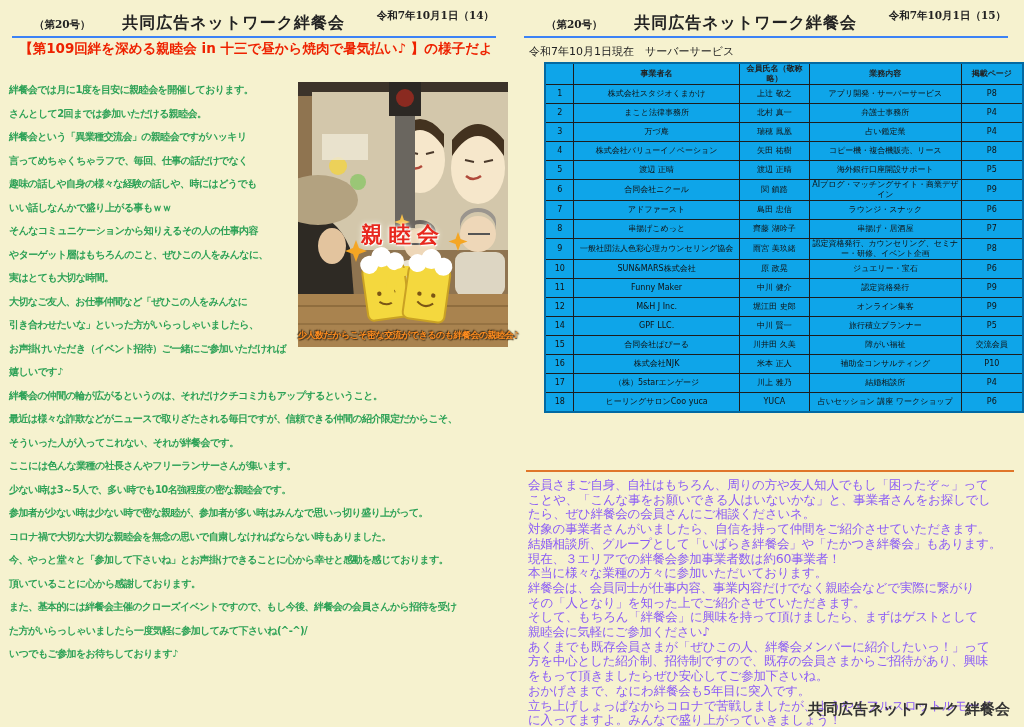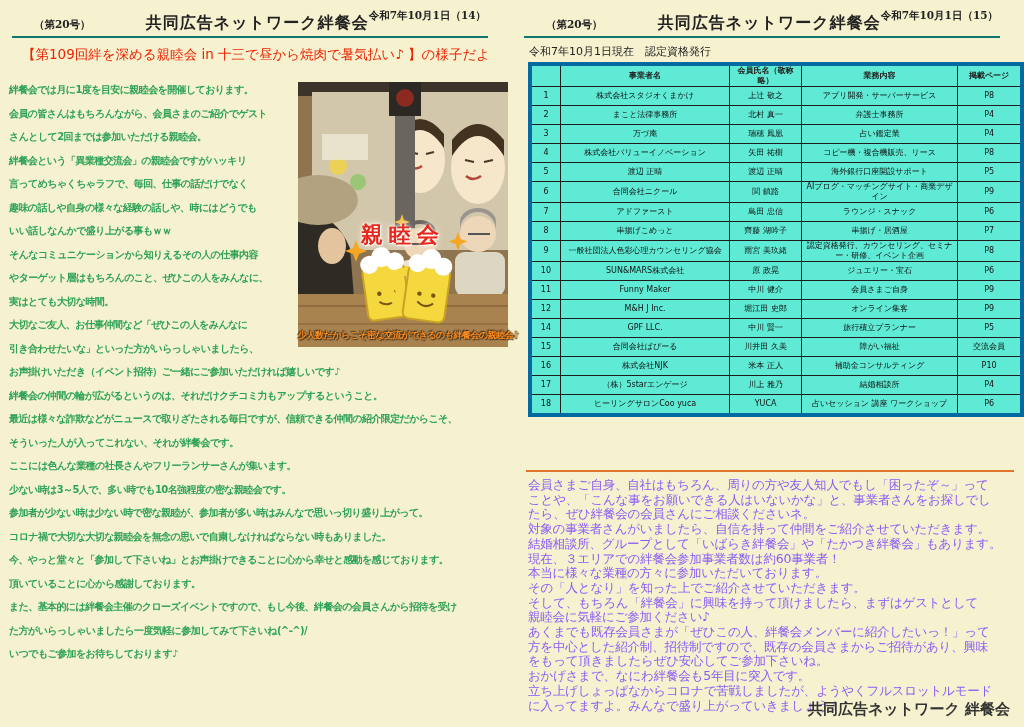--- a/index.html
+++ b/index.html
@@ -8,33 +8,33 @@
     background:#f6f2cf;
     font-family:"DejaVu Sans",sans-serif;
     color:#222;
   }
   .page{position:absolute;top:0;width:512px;height:727px;}
   #page-left{left:0;}
   #page-right{left:512px;}
 
   
   .page-header{
-    position:absolute;top:8px;left:12px;right:24px;height:28px;
-    border-bottom:2px solid #0f766e;
+    position:absolute;top:8px;left:12px;right:16px;height:28px;
+    border-bottom:2px solid #3b82f6;
     font-family:"DejaVu Serif",serif;font-weight:bold;
     display:flex;align-items:flex-end;
   }
   .hdr-issue{font-size:10.5px;margin-left:22px;padding-bottom:4px;}
-  .hdr-title{flex:1;text-align:right;font-size:16px;letter-spacing:1px;padding-bottom:2px;}
+  .hdr-title{flex:1;text-align:center;font-size:16px;letter-spacing:1px;padding-bottom:2px;}
   .hdr-date{font-size:10.5px;padding-bottom:13px;margin-right:2px;}
 
   
   .headline{
-    position:absolute;top:46px;left:6px;right:6px;
-    text-align:center;color:#ee2200;font-weight:normal;font-size:13.5px;
+    position:absolute;top:40px;left:6px;right:6px;
+    text-align:center;color:#ee2200;font-weight:bold;font-size:13.5px;
     letter-spacing:0px;white-space:nowrap;
   }
   .left-content{
     position:absolute;top:78px;left:9px;right:4px;bottom:0;
   }
   .left-content p{
     margin:0;font-size:10px;line-height:23.5px;letter-spacing:-0.6px;
     color:#2ea257;font-weight:bold;
   }
   .photo-box{
@@ -54,23 +54,23 @@
     white-space:nowrap;
     text-shadow:1px 1px 1px #43311a,-1px -1px 1px #43311a,0 0 2px #43311a;
   }
 
   
   .table-title{
     position:absolute;top:44px;left:17px;font-size:11px;color:#222;
     letter-spacing:0px;
   }
   .roster{
-    position:absolute;top:62px;left:16px;
-    border-collapse:collapse;background:#5eead4;
-    border:4px solid #0369a1;
+    position:absolute;top:62px;left:32px;
+    border-collapse:collapse;background:#0ea5e9;
+    border:2px solid #0369a1;
   }
   .roster th,.roster td{
     border:1px solid #1d1d1d;text-align:center;vertical-align:middle;
     padding:0 2px;line-height:1.25;
   }
   .roster th{font-size:8px;font-weight:bold;height:17px;}
   .roster td{font-size:8px;height:18px;color:#111;}
   .c-no{width:24px;}
   .c-biz{width:165px;}
   .c-mem{width:67px;}
@@ -172,21 +172,20 @@
 
         <path d="M58 158 l3 8 8 3 -8 3 -3 8 -3 -8 -8 -3 8 -3 z" fill="#f5a623"></path>
         <path d="M160 150 l2.5 7 7 2.5 -7 2.5 -2.5 7 -2.5 -7 -7 -2.5 7 -2.5 z" fill="#f5a623"></path>
         <path d="M104 132 l2 6 6 2 -6 2 -2 6 -2 -6 -6 -2 6 -2 z" fill="#f7c04a"></path>
       </svg>
       <div class="photo-title">親睦会</div>
       <div class="photo-caption">少人数だからこそ密な交流ができるのも絆餐会の親睦会♪</div>
     </div>
 
     <p>絆餐会では月に1度を目安に親睦会を開催しております。</p>
-    <p>会員の皆さんはもちろんながら、会員さまのご紹介でゲスト</p>
     <p>さんとして2回までは参加いただける親睦会。</p>
     <p>絆餐会という「異業種交流会」の親睦会ですがハッキリ</p>
     <p>言ってめちゃくちゃラフで、毎回、仕事の話だけでなく</p>
     <p>趣味の話しや自身の様々な経験の話しや、時にはどうでも</p>
     <p>いい話しなんかで盛り上がる事もｗｗ</p>
     <p>そんなコミュニケーションから知りえるその人の仕事内容</p>
     <p>やターゲット層はもちろんのこと、ぜひこの人をみんなに、</p>
     <p>実はとても大切な時間。</p>
     <p>大切なご友人、お仕事仲間など「ぜひこの人をみんなに</p>
     <p>引き合わせたいな」といった方がいらっしゃいましたら、</p>
@@ -206,21 +205,21 @@
   </div>
 </div>
 
 <div class="page" id="page-right">
   <div class="page-header">
     <span class="hdr-issue">（第20号）</span>
     <span class="hdr-title">共同広告ネットワーク絆餐会</span>
     <span class="hdr-date">令和7年10月1日（15）</span>
   </div>
 
-  <div class="table-title">令和7年10月1日現在　認定資格発行</div>
+  <div class="table-title">令和7年10月1日現在　サーバーサービス</div>
 
   <table class="roster">
     <thead>
       <tr>
         <th class="c-no"></th>
         <th class="c-biz">事業者名</th>
         <th class="c-mem">会員氏名（敬称略）</th>
         <th class="c-desc">業務内容</th>
         <th class="c-page">掲載ページ</th>
       </tr>
@@ -293,21 +292,21 @@
           <td class="c-no">10</td>
           <td class="c-biz">SUN&amp;MARS株式会社</td>
           <td class="c-mem">原 政晃</td>
           <td class="c-desc">ジュエリー・宝石</td>
           <td class="c-page">P6</td>
         </tr>
       <tr>
           <td class="c-no">11</td>
           <td class="c-biz">Funny Maker</td>
           <td class="c-mem">中川 健介</td>
-          <td class="c-desc">会員さまご自身</td>
+          <td class="c-desc">認定資格発行</td>
           <td class="c-page">P9</td>
         </tr>
       <tr>
           <td class="c-no">12</td>
           <td class="c-biz">M&amp;H J Inc.</td>
           <td class="c-mem">堀江田 史郎</td>
           <td class="c-desc">オンライン集客</td>
           <td class="c-page">P9</td>
         </tr>
       <tr>
@@ -351,20 +350,21 @@
   <div class="orange-rule"></div>
 
   <div class="right-body">
     <p>会員さまご自身、自社はもちろん、周りの方や友人知人でもし「困ったぞ～」って</p>
     <p>ことや、「こんな事をお願いできる人はいないかな」と、事業者さんをお探しでし</p>
     <p>たら、ぜひ絆餐会の会員さんにご相談くださいネ。</p>
     <p>対象の事業者さんがいましたら、自信を持って仲間をご紹介させていただきます。</p>
     <p>結婚相談所、グループとして「いばらき絆餐会」や「たかつき絆餐会」もあります。</p>
     <p>現在、３エリアでの絆餐会参加事業者数は約60事業者！</p>
     <p>本当に様々な業種の方々に参加いただいております。</p>
+    <p>絆餐会は、会員同士が仕事内容、事業内容だけでなく親睦会などで実際に繋がり</p>
     <p>その「人となり」を知った上でご紹介させていただきます。</p>
     <p>そして、もちろん「絆餐会」に興味を持って頂けましたら、まずはゲストとして</p>
     <p>親睦会に気軽にご参加ください♪</p>
     <p>あくまでも既存会員さまが「ぜひこの人、絆餐会メンバーに紹介したいっ！」って</p>
     <p>方を中心とした紹介制、招待制ですので、既存の会員さまからご招待があり、興味</p>
     <p>をもって頂きましたらぜひ安心してご参加下さいね。</p>
     <p>おかげさまで、なにわ絆餐会も5年目に突入です。</p>
     <p>立ち上げしょっぱなからコロナで苦戦しましたが、ようやくフルスロットルモード</p>
     <p>に入ってますよ。みんなで盛り上がっていきましょう！</p>
   </div>

